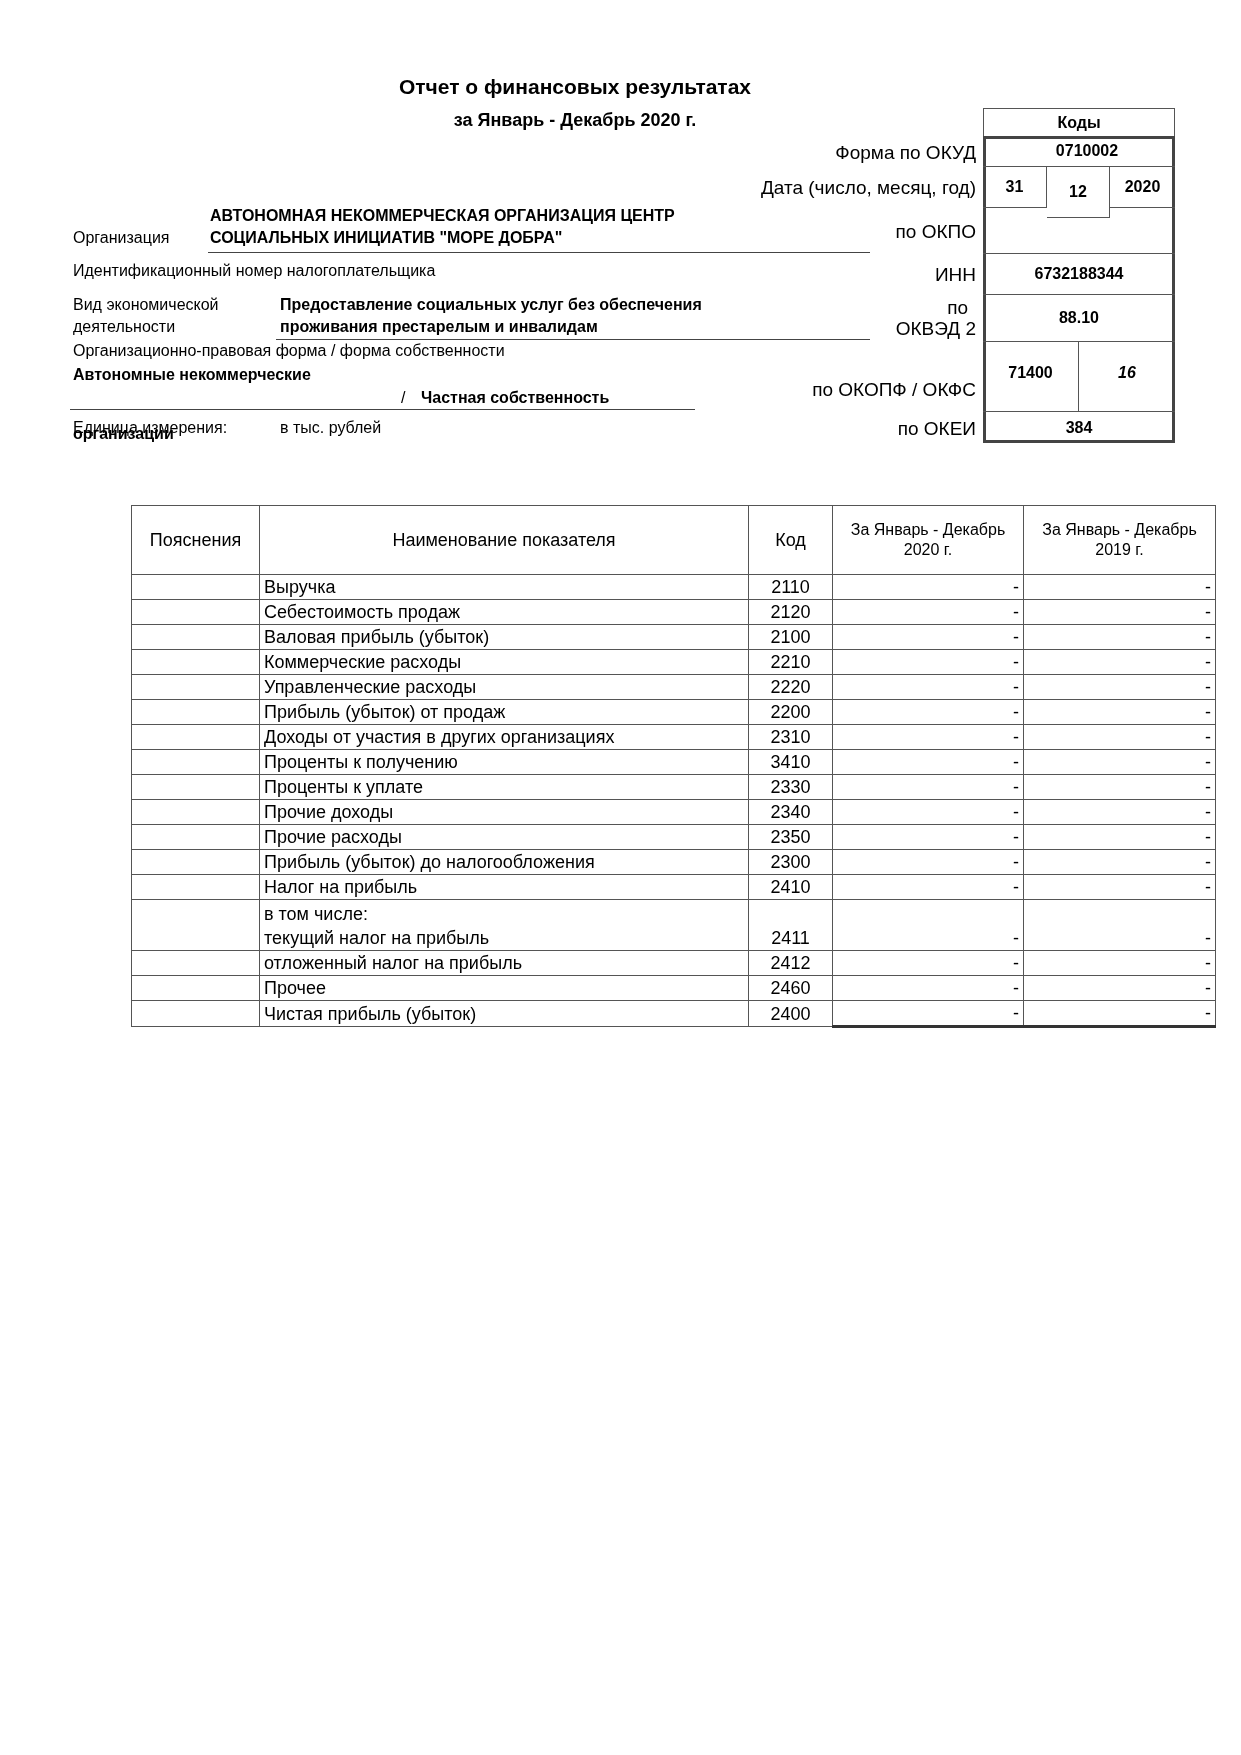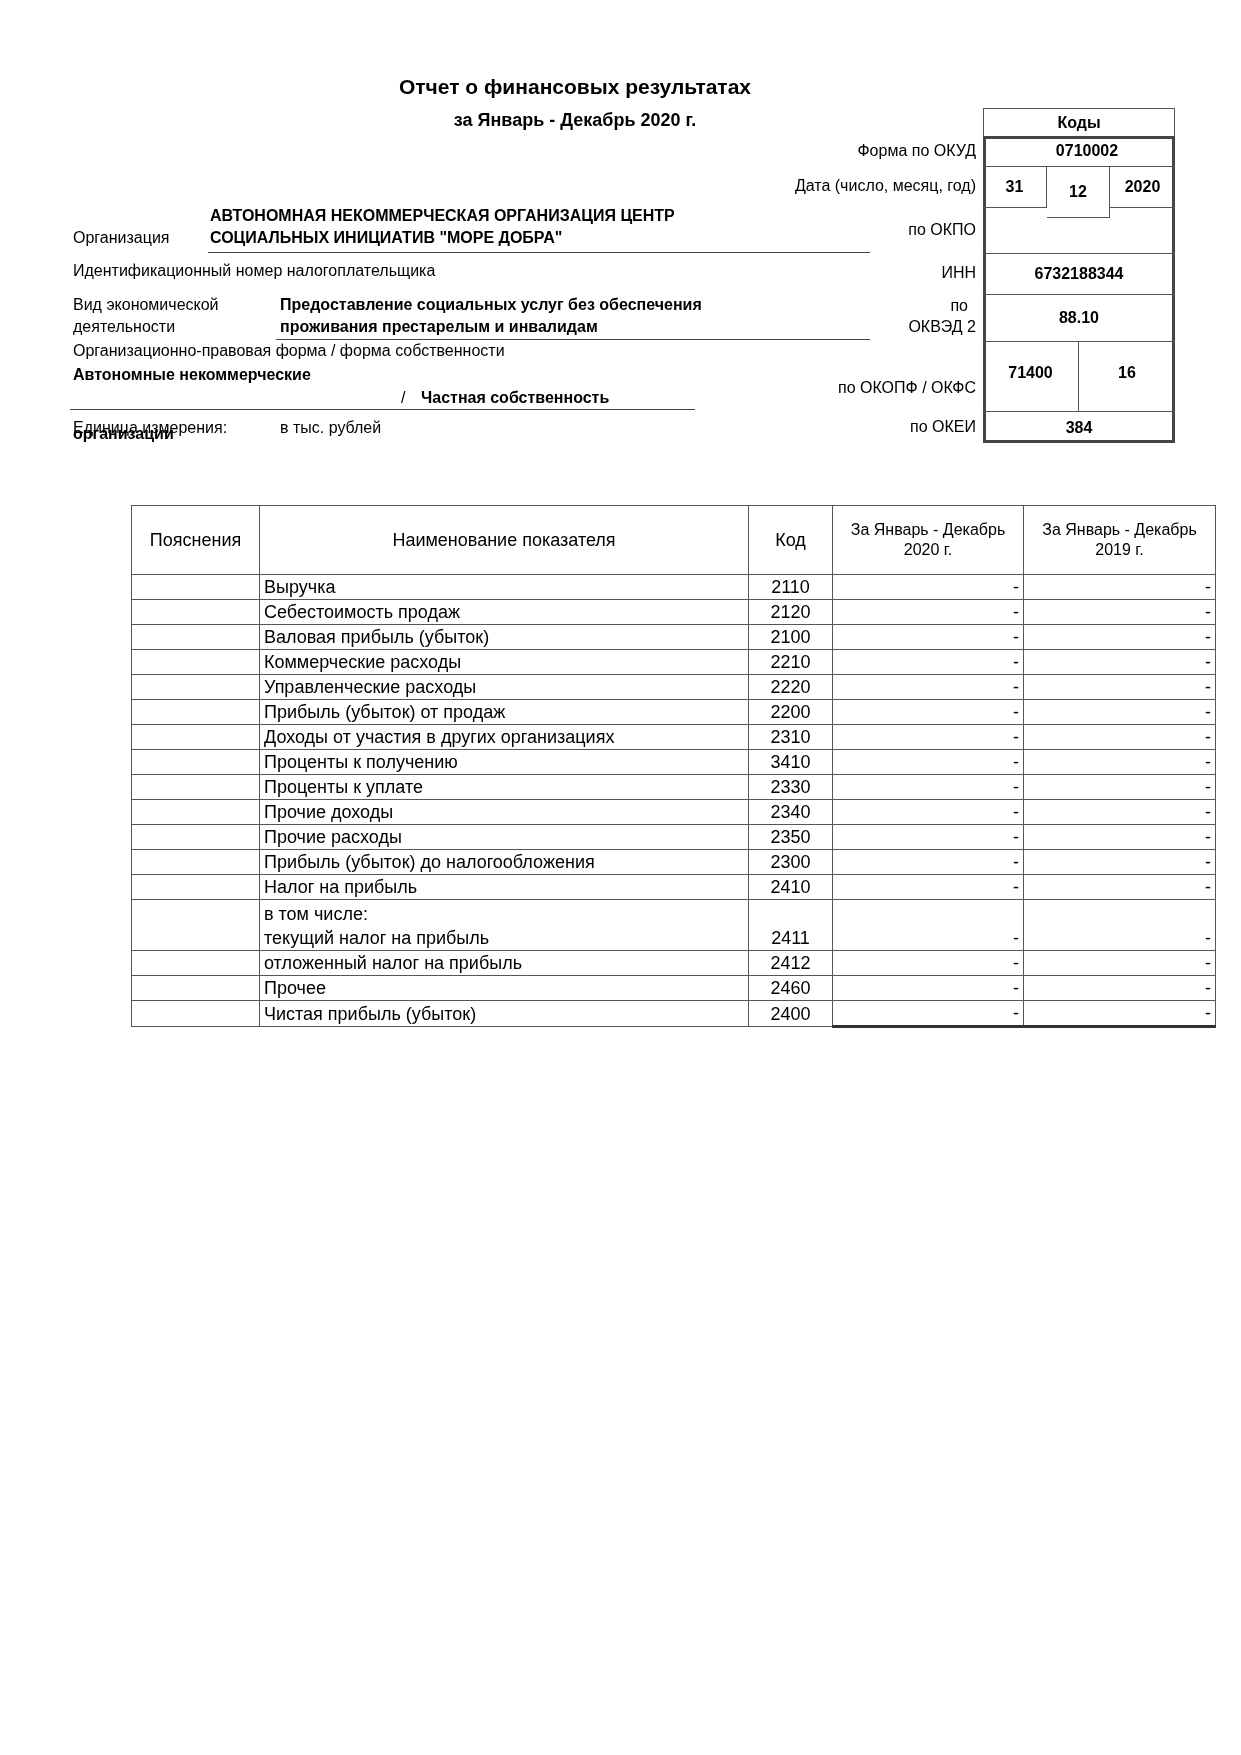--- a/index.html
+++ b/index.html
@@ -5,21 +5,21 @@
     html, body { margin: 0; padding: 0; background: #ffffff; }
     body {
       width: 1241px; height: 1755px; position: relative; overflow: hidden;
       font-family: "Liberation Sans", sans-serif; color: #000;
     }
     .abs { position: absolute; }
     .title { left: 0; width: 1150px; top: 75px; text-align: center; font-size: 21px; font-weight: bold; }
     .subtitle { left: 0; width: 1150px; top: 110px; text-align: center; font-size: 18px; font-weight: bold; }
 
     .lbl { font-size: 16px; white-space: nowrap; }
-    .rlbl { font-size: 16px; text-align: right; white-space: nowrap; }
+    .rlbl { font-size: 19px; text-align: right; white-space: nowrap; }
     .bold { font-weight: bold; }
     .uline { border-bottom: 1.5px solid #444; }
 
     
     .codes { left: 983px; top: 108px; width: 192px; height: 335px; }
     .cbox { position: absolute; box-sizing: border-box; display: flex; align-items: center; justify-content: center; font-size: 16px; font-weight: bold; }
     .cb-thin { border: 1px solid #555; }
 
     
     table.report {
@@ -82,21 +82,21 @@
   <div class="cbox cb-thin" style="left:0; top:0; width:192px; height:29px;">Коды</div>
   <div style="position:absolute; left:0; top:28px; width:192px; height:307px; box-sizing:border-box; border:3px solid #444; border-top-width:3px;"></div>
   <div class="cbox" style="left:0; top:28px; width:192px; height:31px; border-bottom:1.5px solid #555;padding-left:16px;">0710002</div>
   <div class="cbox" style="left:0; top:58px; width:64px; height:42px; border-bottom:1.5px solid #555; border-right:1px solid #555;">31</div>
   <div class="cbox" style="left:64px; top:58px; width:63px; height:52px; border-bottom:1.5px solid #555; border-right:1px solid #555;">12</div>
   <div class="cbox" style="left:127px; top:58px; width:65px; height:42px; border-bottom:1.5px solid #555;">2020</div>
   <div class="cbox" style="left:0; top:100px; width:192px; height:46px; border-bottom:1.5px solid #555;"></div>
   <div class="cbox" style="left:0; top:146px; width:192px; height:41px; border-bottom:1.5px solid #555;">6732188344</div>
   <div class="cbox" style="left:0; top:187px; width:192px; height:47px; border-bottom:1.5px solid #555;">88.10</div>
   <div class="cbox" style="left:0; top:234px; width:96px; height:70px; border-bottom:1.5px solid #555; border-right:1px solid #555; align-items:flex-start; padding-top:22px;">71400</div>
-  <div class="cbox" style="left:96px; top:234px; width:96px; height:70px; border-bottom:1.5px solid #555; align-items:flex-start; padding-top:22px;">16</div>
+  <div class="cbox" style="left:96px; top:234px; width:96px; height:70px; border-bottom:1.5px solid #555; align-items:flex-start; padding-top:22px;font-style:italic;">16</div>
   <div class="cbox" style="left:0; top:304px; width:192px; height:31px;">384</div>
 </div>
 
 <table class="report">
   <colgroup>
     <col style="width:128px">
     <col style="width:489px">
     <col style="width:84px">
     <col style="width:191px">
     <col style="width:192px">

